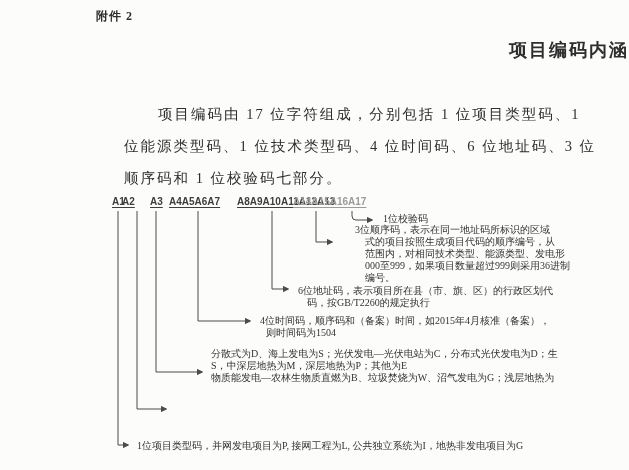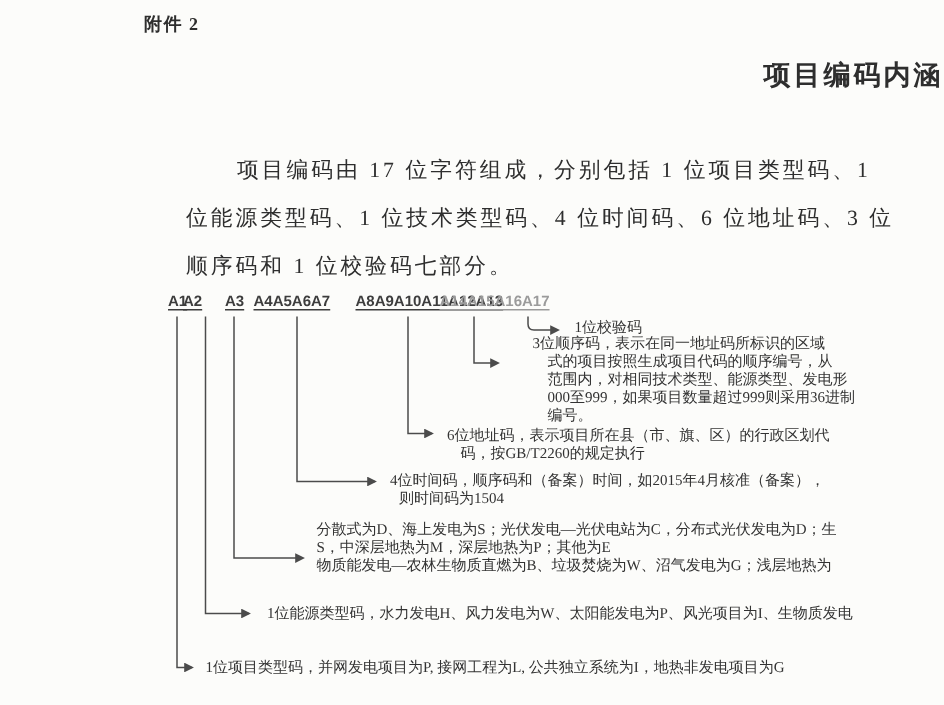--- a/index.html
+++ b/index.html
@@ -116,20 +116,19 @@
     <div class="aline">则时间码为1504</div>
   </div>
 
   <div class="annot" style="left:211px;top:348px">
     <div class="aline">分散式为D、海上发电为S；光伏发电—光伏电站为C，分布式光伏发电为D；生</div>
     <div class="aline">S，中深层地热为M，深层地热为P；其他为E</div>
     <div class="aline">物质能发电—农林生物质直燃为B、垃圾焚烧为W、沼气发电为G；浅层地热为</div>
   </div>
 
   <div class="annot hang-11" style="left:178px;top:404px">
-    <div class="aline">1位能源类型码，水力发电H、风力发电为W、太阳能发电为P、风光项目为I、生物质发电</div>
   </div>
 
   <div class="annot" style="left:137px;top:440px">
     <div class="aline">1位项目类型码，并网发电项目为P, 接网工程为L, 公共独立系统为I，地热非发电项目为G</div>
   </div>
 
 </div>
 
 </body></html>

